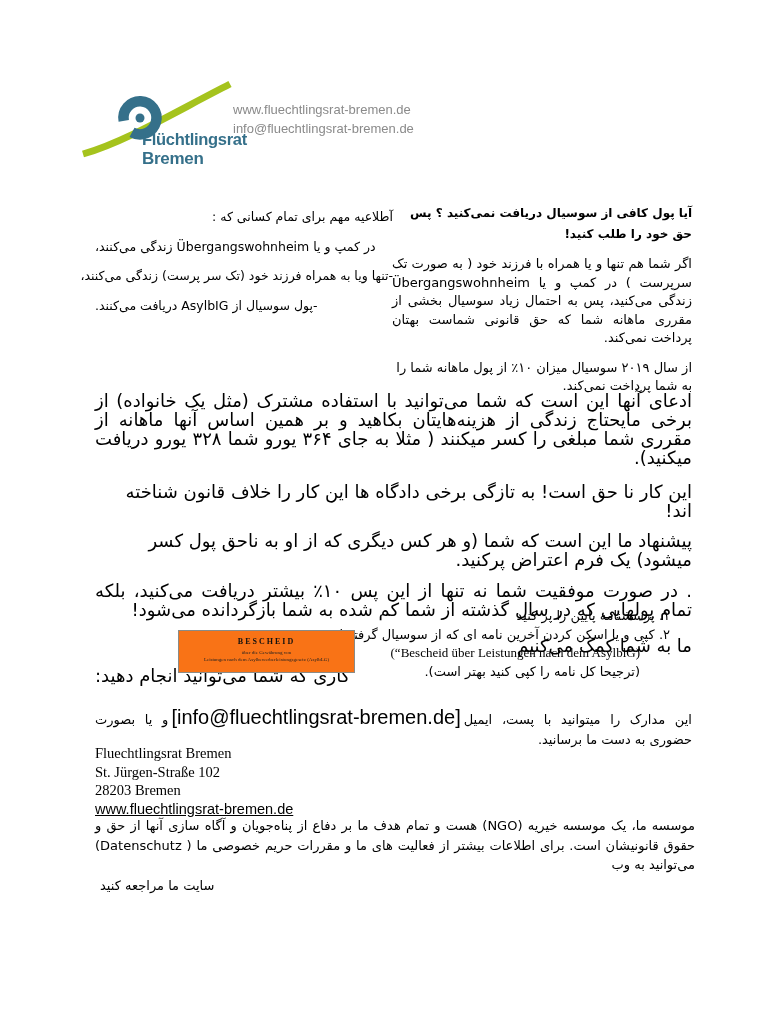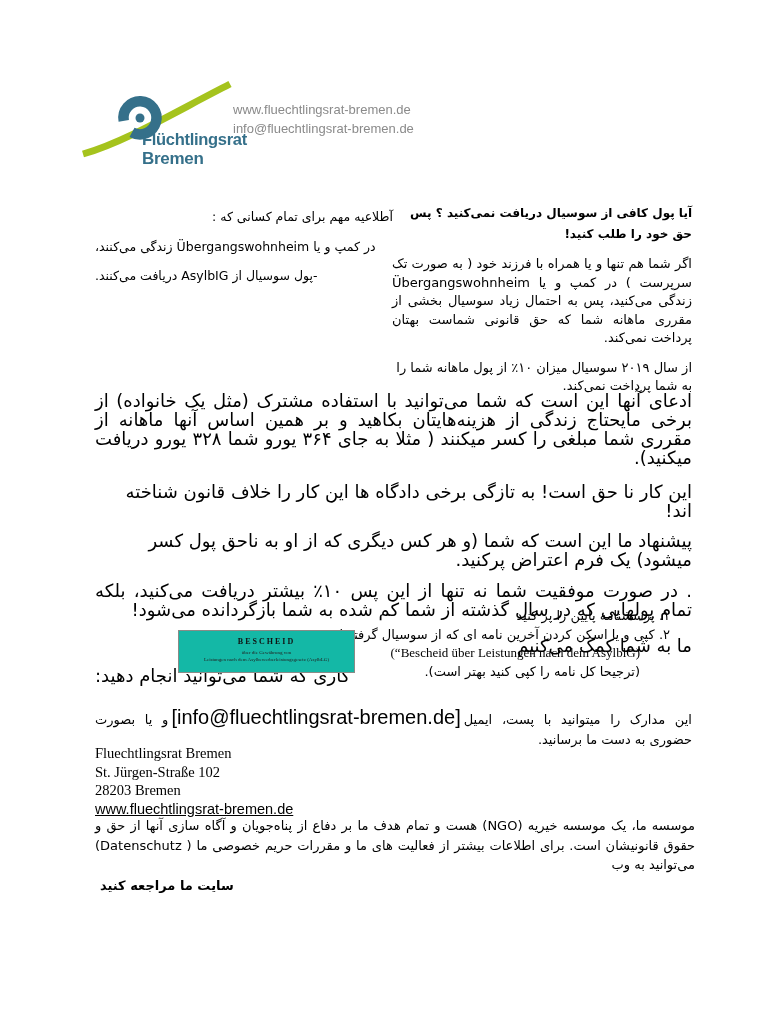--- a/index.html
+++ b/index.html
@@ -54,21 +54,21 @@
 
   
   .address{position:absolute;left:95px;top:744px;font-family:"Liberation Serif",serif;
            font-size:14.5px;line-height:18.5px;}
   .address .url, .footer .url{font-family:"Liberation Sans",sans-serif;font-size:14.5px;
            text-decoration:underline;color:#000;cursor:pointer;}
 
   
   .footer{position:absolute;left:95px;top:816px;width:600px;font-size:13px;line-height:19.5px;}
   .footer .para{direction:rtl;text-align:justify;margin:0;}
-  .footer .lastline{display:flex;align-items:baseline;direction:ltr;margin-top:1px;font-weight:bold;}
+  .footer .lastline{display:flex;align-items:baseline;direction:ltr;margin-top:1px;}
   .footer .cta{direction:rtl;unicode-bidi:isolate;margin-left:5px;}
   .footer .lastline .url{margin-left:105px;font-size:15px;}
 </style>
 </head>
 <body>
 
 <div class="page">
 
   <svg class="logo-svg" width="160" height="100" viewBox="0 0 160 100">
     <path d="M 3 76 C 45 64, 95 34, 150 6" fill="none" stroke-width="7" stroke="#a5c31d"></path>
@@ -86,40 +86,41 @@
 
   <div class="intro-right">
     <h1>آیا پول کافی از سوسیال دریافت نمی‌کنید ؟ پس حق خود را طلب کنید!</h1>
     <p>اگر شما هم تنها و یا همراه با فرزند خود ( به صورت تک سرپرست ) در کمپ و یا Übergangswohnheim زندگی می‌کنید، پس به احتمال زیاد سوسیال بخشی از مقرری ماهانه شما که حق قانونی شماست بهتان پرداخت نمی‌کند.</p>
     <p class="p2">از سال ۲۰۱۹ سوسیال میزان ۱۰٪ از پول ماهانه شما را به شما پرداخت نمی‌کند.</p>
   </div>
 
   <div class="intro-left">
     <div class="il-line first">آطلاعیه مهم برای تمام کسانی که :</div>
     <div class="il-line rest">در کمپ و یا Übergangswohnheim زندگی می‌کنند،</div>
+    <div class="il-line rest">-تنها ویا به همراه فرزند خود (تک سر پرست) زندگی می‌کنند،</div>
     <div class="il-line rest">-پول سوسیال از AsylbIG دریافت می‌کنند.</div>
   </div>
 
   <div class="bodytext">
     <p class="bt-claim">ادعای آنها این است که شما می‌توانید با استفاده مشترک (مثل یک خانواده) از برخی مایحتاج زندگی از هزینه‌هایتان بکاهید و بر همین اساس آنها ماهانه از مقرری شما مبلغی را کسر میکنند ( مثلا به جای ۳۶۴ یورو شما ۳۲۸ یورو دریافت میکنید).</p>
     <p class="bt-unjust">این کار نا حق است! به تازگی برخی دادگاه ها این کار را خلاف قانون شناخته اند!</p>
     <p class="bt-suggest">پیشنهاد ما این است که شما (و هر کس دیگری که از او به ناحق پول کسر میشود) یک فرم اعتراض پرکنید.</p>
     <p class="bt-success">. در صورت موفقیت شما نه تنها از این پس ۱۰٪ بیشتر دریافت می‌کنید، بلکه تمام پولهایی که در سال گذشته از شما کم شده به شما بازگردانده می‌شود!</p>
     <p class="bt-help">ما به شما کمک می‌کنیم</p>
     <p class="bt-todo">کاری که شما می‌توانید انجام دهید:</p>
   </div>
 
   <div class="steps">
     <div class="steps-list">
       <div><span>۱.</span> <span>پرسشنامه پایین را پر کنید</span></div>
       <div><span>۲.</span> <span>کپی و یا اسکن کردن آخرین نامه ای که از سوسیال گرفته اید</span></div>
       <div class="step-sub"><span class="step-german">(“Bescheid über Leistungen nach dem AsylblG)</span></div>
       <div class="step-sub">(ترجیحا کل نامه را کپی کنید بهتر است).</div>
     </div>
-    <div class="scan" style="background: #14b8a6;">
+    <div class="scan" style="background: #f97316;">
       <div class="t">BESCHEID</div>
       <div class="c">
         <div>über die Gewährung von</div>
         <div>Leistungen nach dem Asylbewerberleistungsgesetz (AsylbLG)</div>
       </div>
     </div>
   </div>
 
   <p class="send"><span>این مدارک را میتوانید با پست، ایمیل</span><span class="email">[info@fluechtlingsrat-bremen.de]</span><span>و یا بصورت حضوری به دست ما برسانید.</span></p>
 

